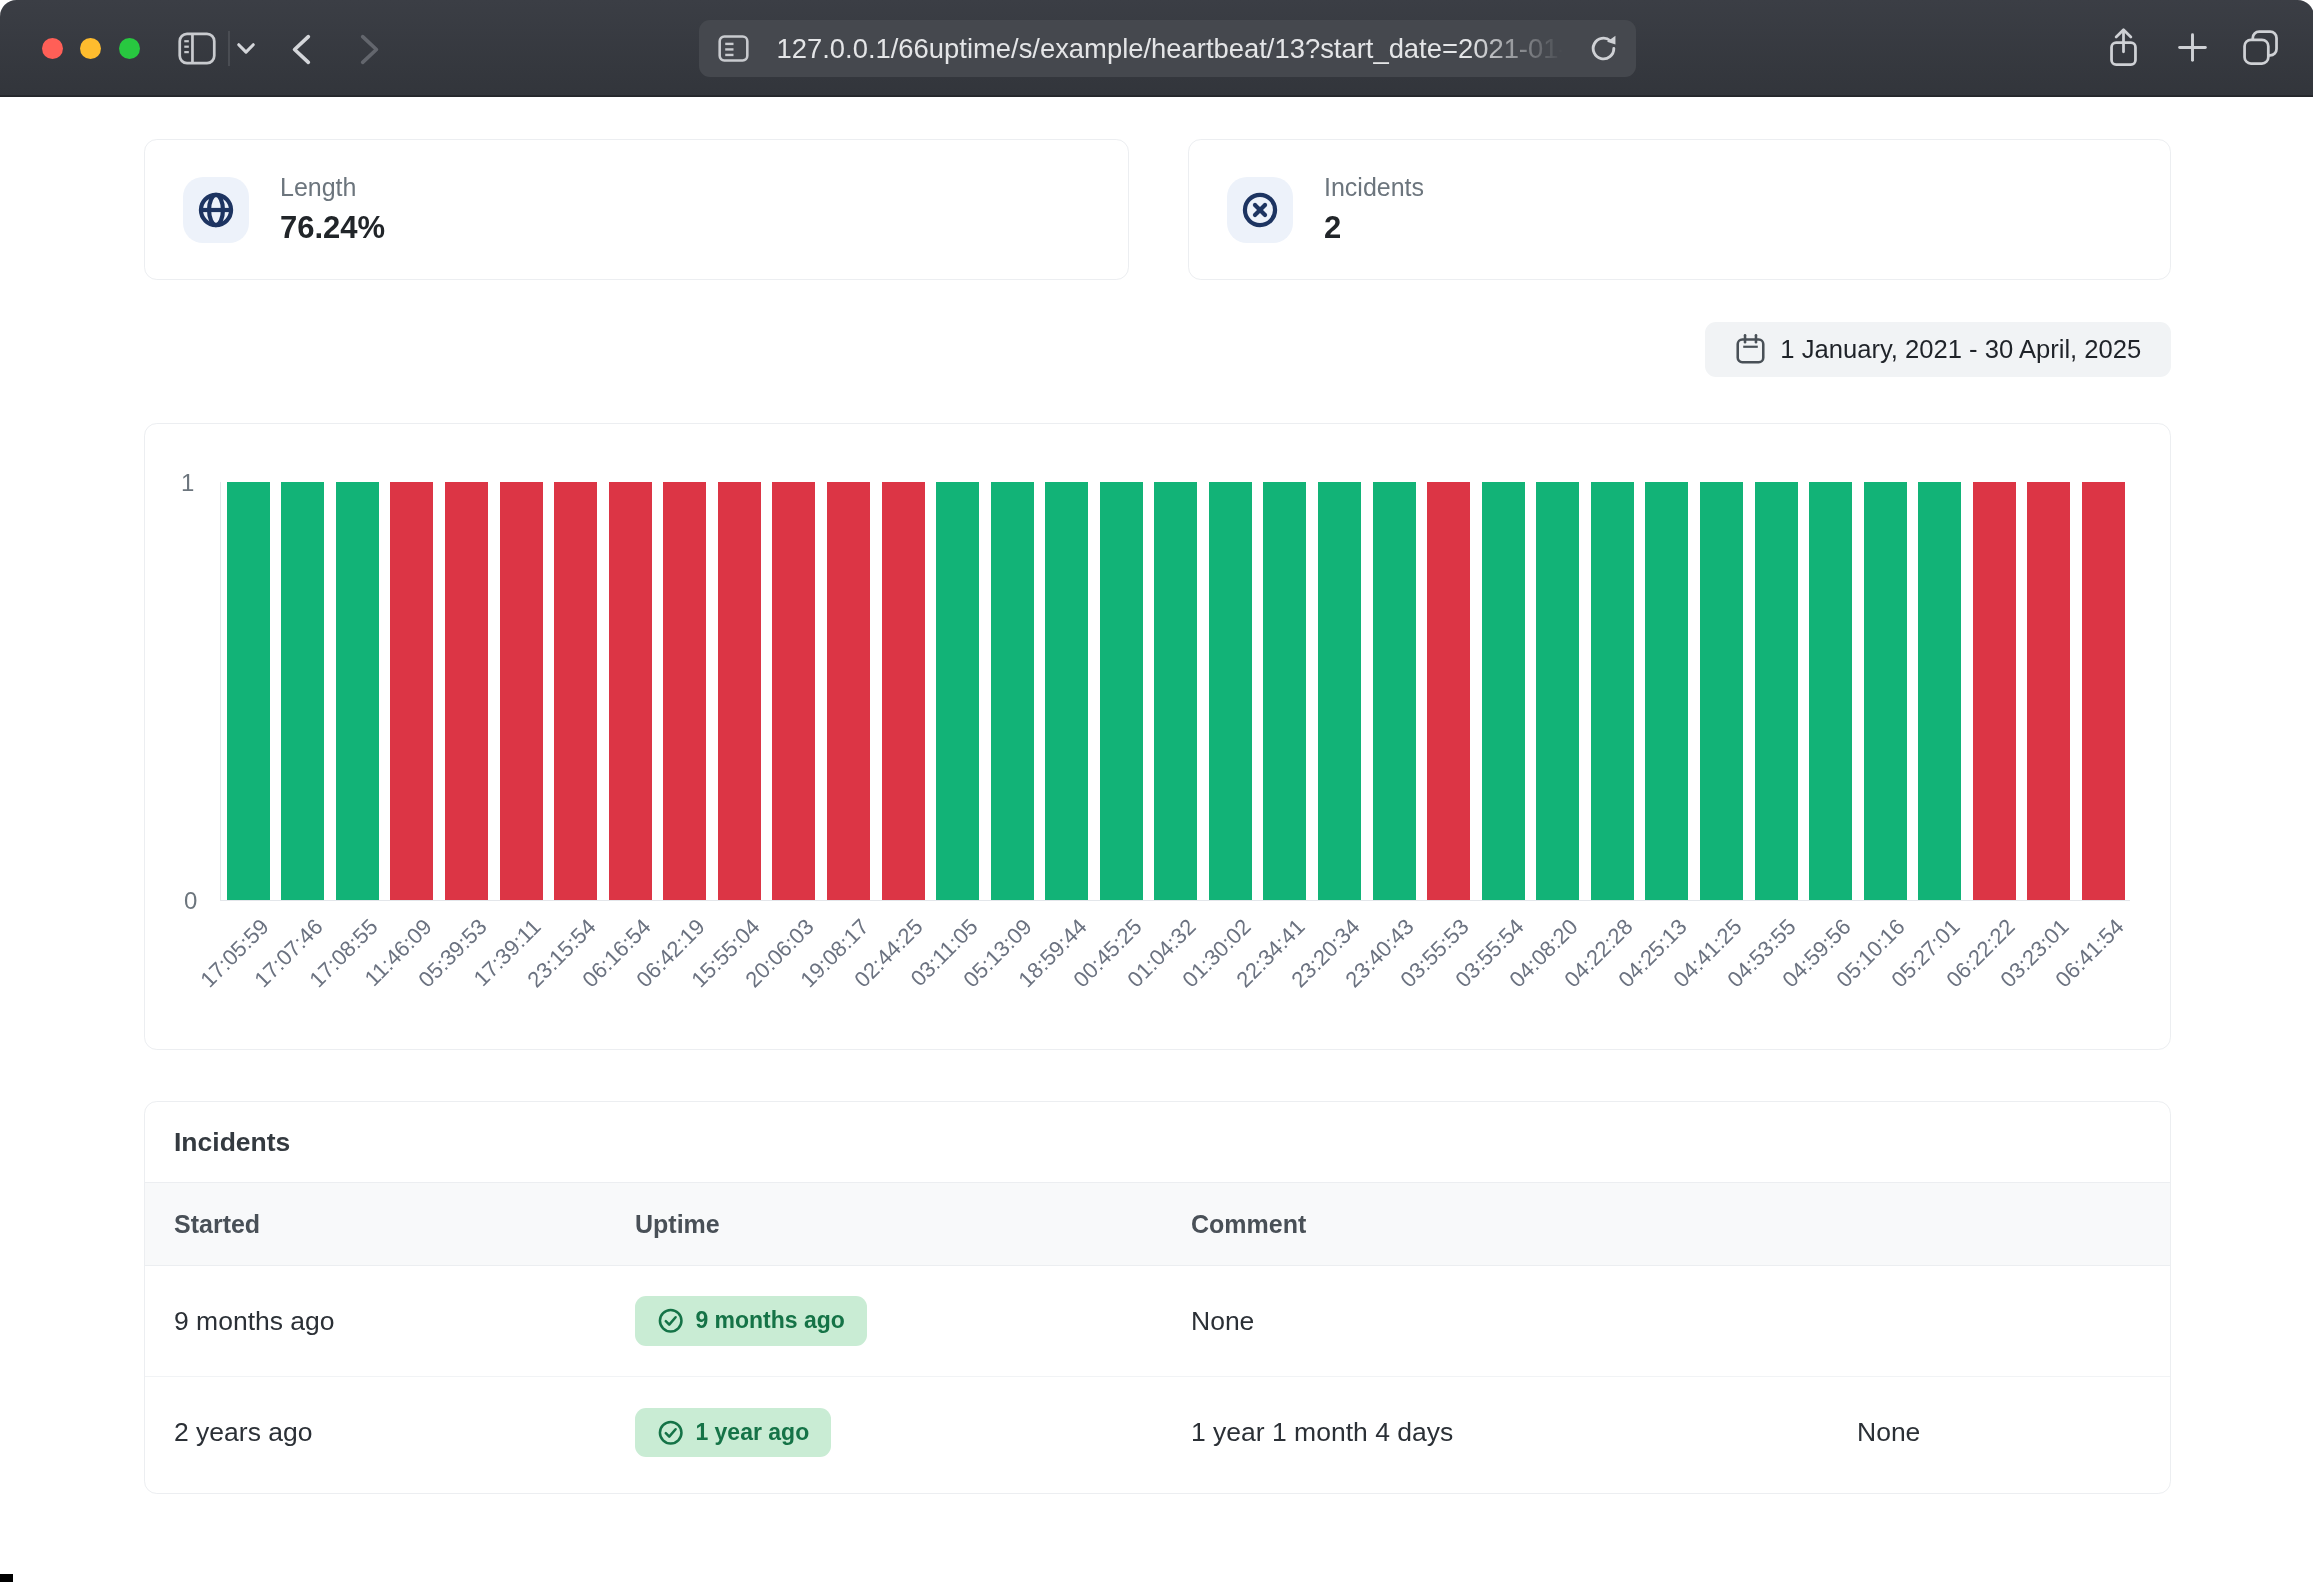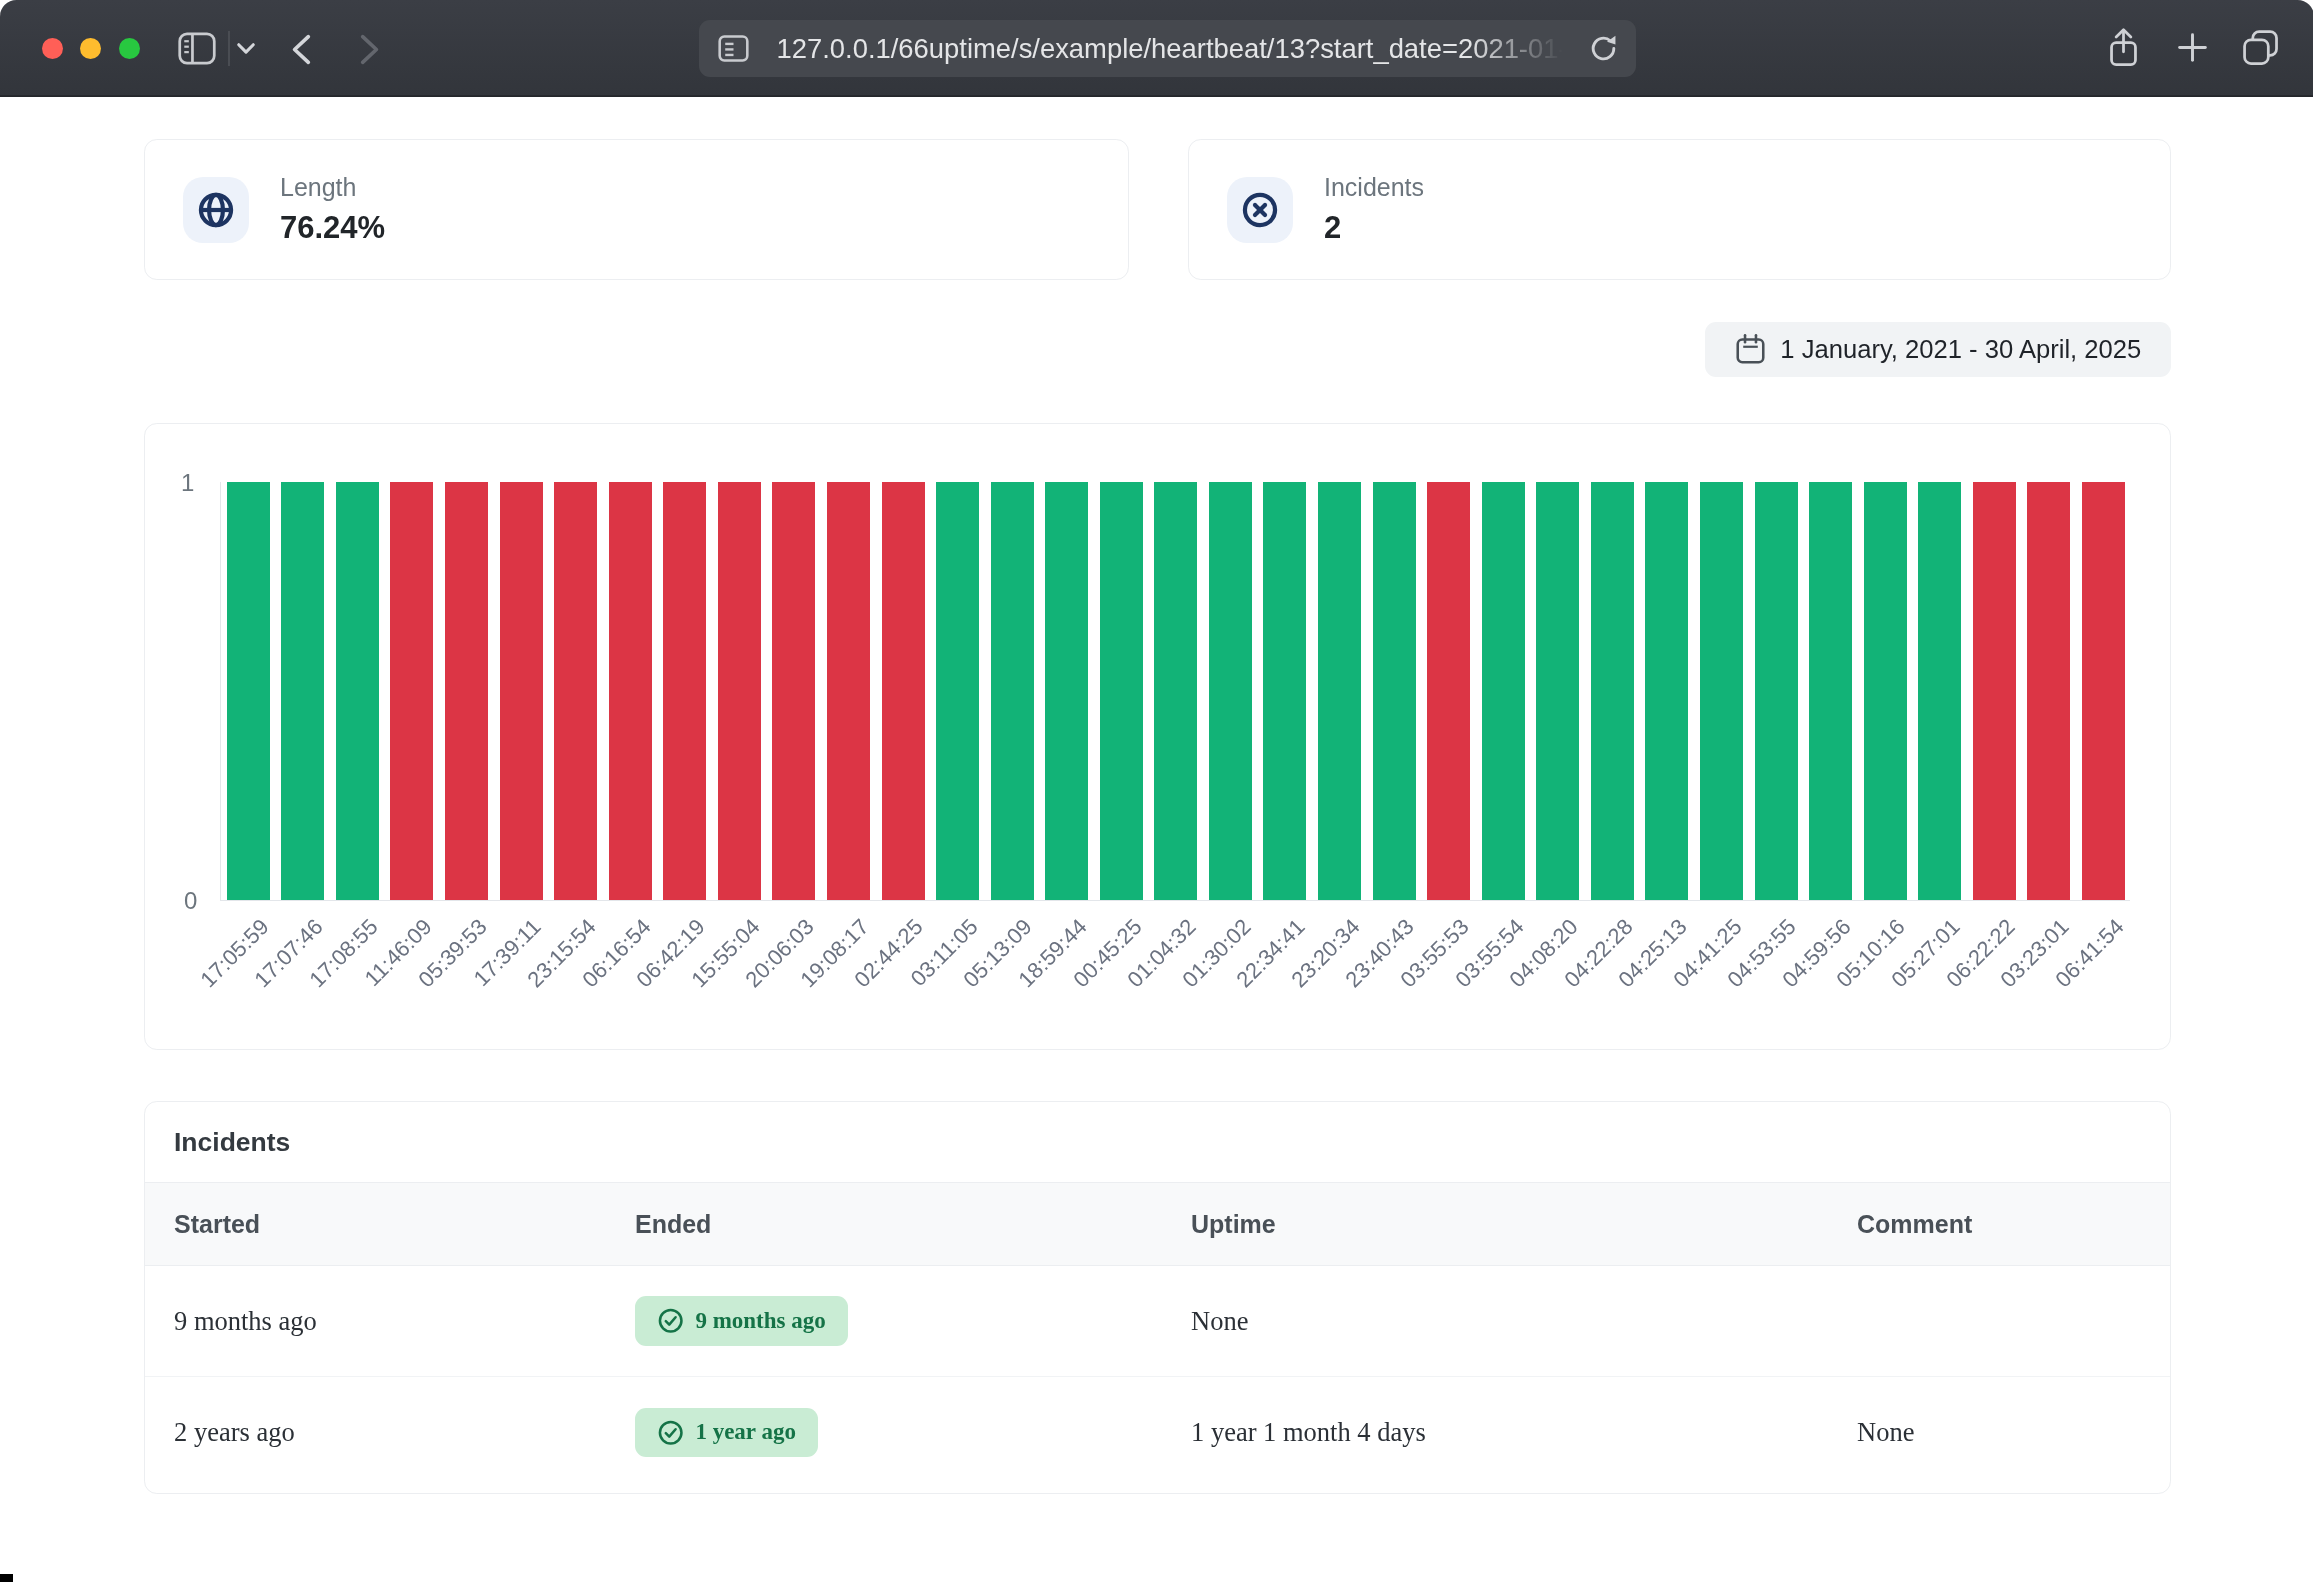--- a/index.html
+++ b/index.html
@@ -48,21 +48,21 @@
   .table-card{position:absolute;left:144px;top:1101px;width:2027px;height:393px;background:#fff;
     border:1.8px solid #eceef1;border-radius:12.8px;overflow:hidden;}
   .table-title{height:80px;display:flex;align-items:center;padding-left:29px;
     font-size:26.5px;font-weight:700;color:#343a40;}
   .thead{display:grid;grid-template-columns:461px 556px 666px 1fr;height:84px;align-items:center;
     background:#f8f9fa;border-top:1.8px solid #eceef1;border-bottom:1.8px solid #eceef1;}
   .th{padding-left:29px;font-size:25px;font-weight:700;color:#495057;}
   .trow{display:grid;grid-template-columns:461px 556px 666px 1fr;height:111px;align-items:center;
     border-bottom:1.8px solid #f1f3f5;font-size:26.5px;color:#2b3036;}
   .trow:last-child{border-bottom:none;}
-  .td{padding-left:29px;font-family:Liberation Serif, serif;}
+  .td{padding-left:29px;}
   .badge{display:inline-flex;align-items:center;gap:11px;background:#c9ecd4;color:#157347;
     font-weight:700;font-size:23px;padding:11px 22px;border-radius:11px;}
   .corner-mark{position:absolute;left:0;bottom:0;width:12.8px;height:9.1px;background:#000;}
 </style>
 </head>
 <body>
 
 <div class="titlebar">
   <div class="traffic">
     <span class="dot" style="background:#ff5f57"></span>
@@ -250,21 +250,20 @@
       <div class="x-label" style="left: 1835px;">03:23:01</div>
       <div class="bar" style="left: 1861px; background: rgb(220, 53, 69);"></div>
       <div class="x-label" style="left: 1890px;">06:41:54</div>
     </div>
 </div>
 
 <div class="table-card">
   <div class="table-title">Incidents</div>
   <div class="thead">
     <span class="th">Started</span>
-    <span class="th">Ended</span>
     <span class="th">Uptime</span>
     <span class="th">Comment</span>
   </div>
   <div>
   <div class="trow">
     <span class="td">9 months ago</span>
     <span class="td">
       <span class="badge">
         <svg width="27.4" height="27.4" viewBox="0 0 28 28">
           <circle cx="14" cy="14" r="11" fill="none" stroke="#157347" stroke-width="2.6"></circle>

